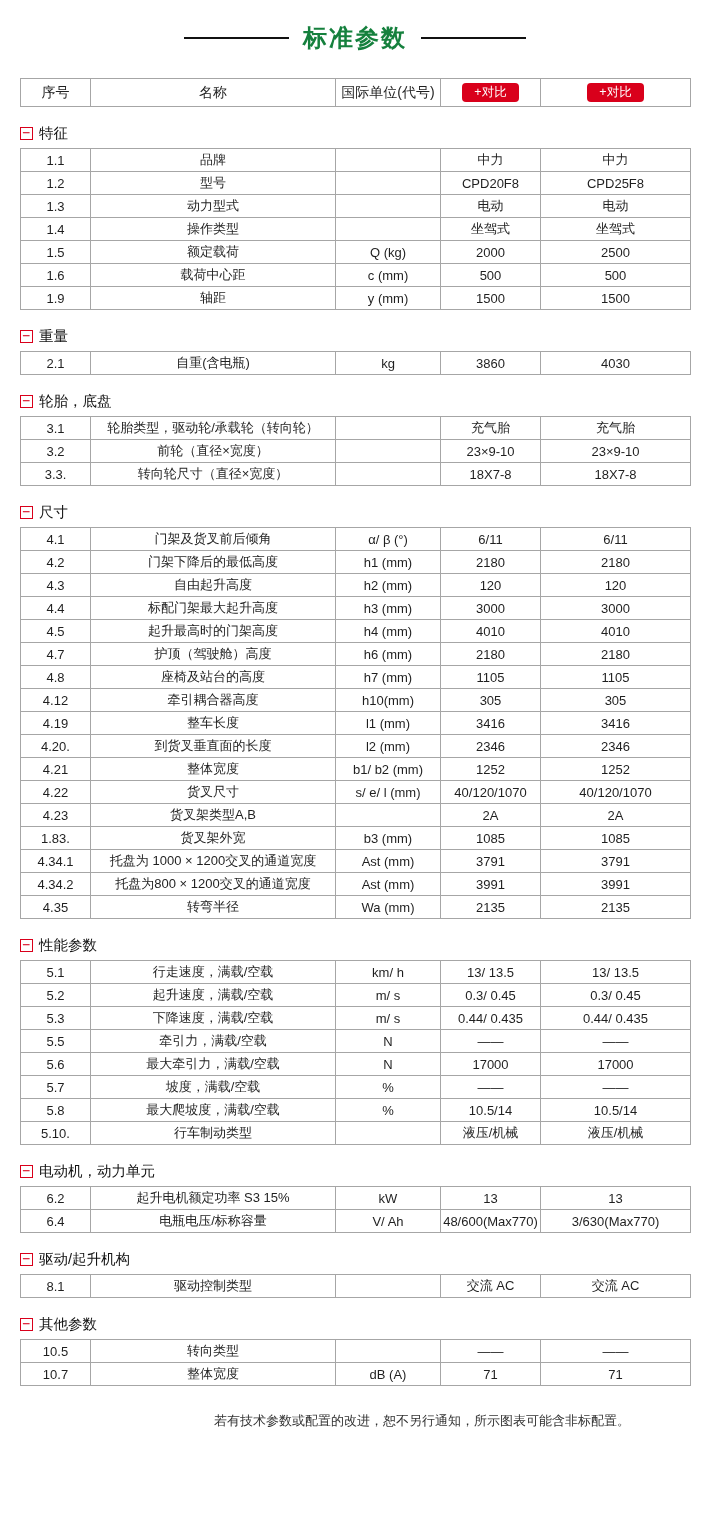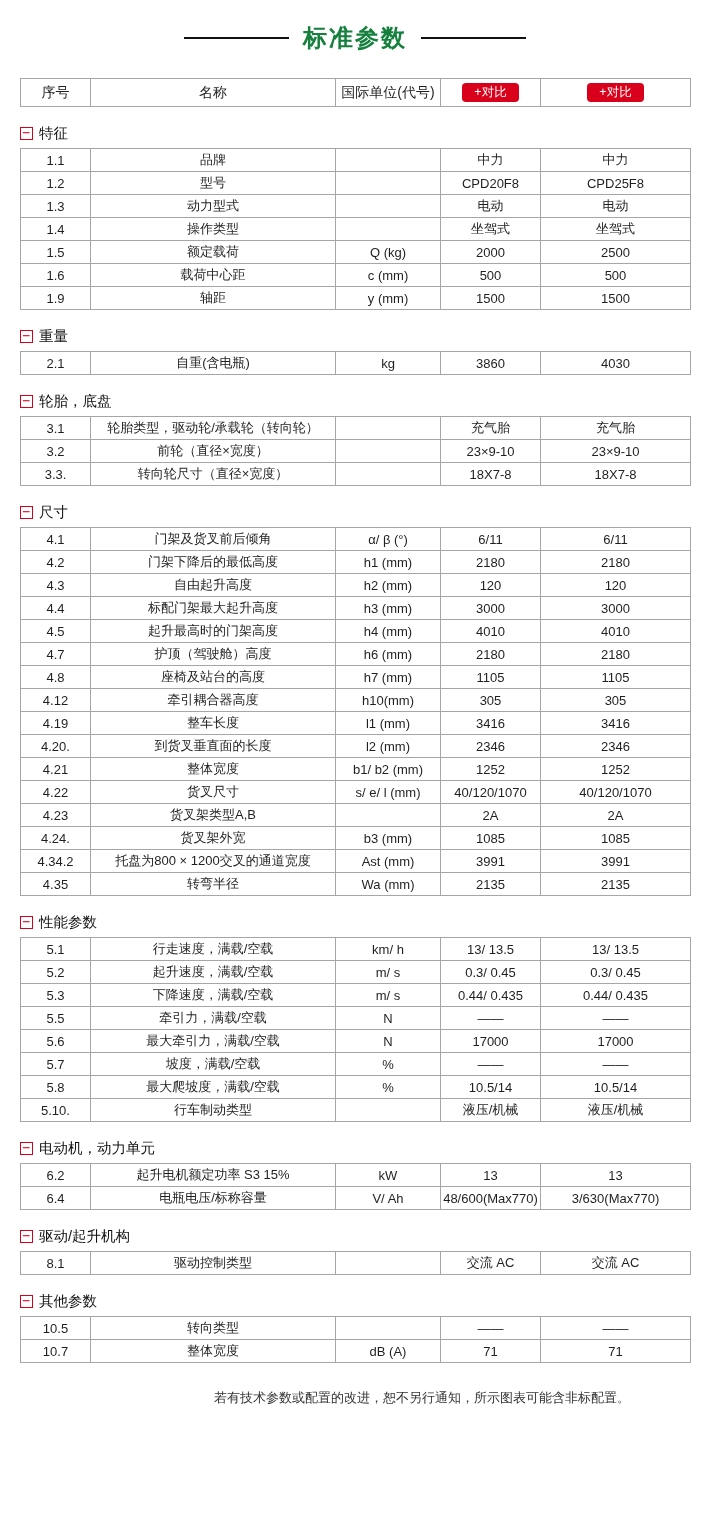--- a/index.html
+++ b/index.html
@@ -361,27 +361,34 @@
 
   <tr>
     <td>4.23</td>
     <td>货叉架类型A,B</td>
     <td></td>
     <td>2A</td>
     <td>2A</td>
   </tr>
 
   <tr>
-    <td>4.24.</td>
+    <td>1.83.</td>
     <td>货叉架外宽</td>
     <td>b3 (mm)</td>
     <td>1085</td>
     <td>1085</td>
   </tr>
 
+  <tr>
+    <td>4.34.1</td>
+    <td>托盘为 1000 × 1200交叉的通道宽度</td>
+    <td>Ast (mm)</td>
+    <td>3791</td>
+    <td>3791</td>
+  </tr>
 
   <tr>
     <td>4.34.2</td>
     <td>托盘为800 × 1200交叉的通道宽度</td>
     <td>Ast (mm)</td>
     <td>3991</td>
     <td>3991</td>
   </tr>
 
   <tr>

